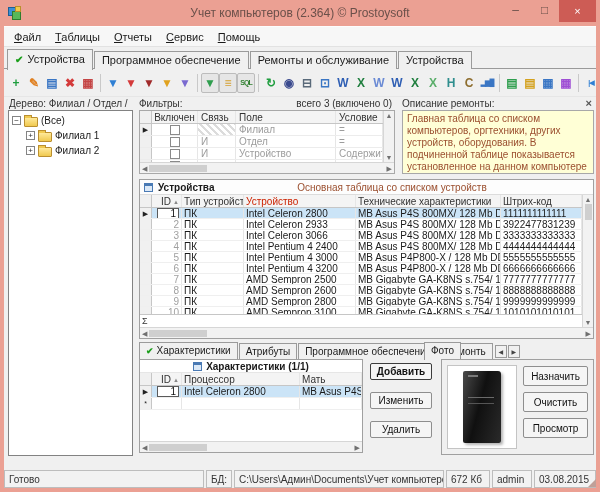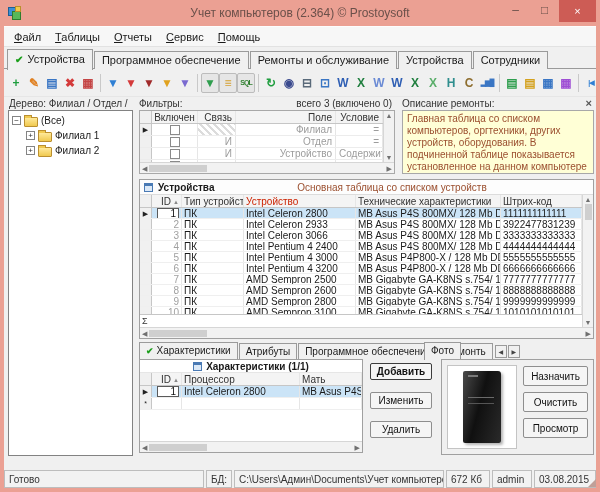--- a/index.html
+++ b/index.html
@@ -52,21 +52,21 @@
   .expander{width:9px;height:9px;border:1px solid #848484;background:#fff;font-size:8px;line-height:7px;text-align:center;color:#333;flex:0 0 9px;}
   .folder{width:14px;height:10px;background:linear-gradient(#ffe99a,#f0c94f);border:1px solid #bb8f2f;border-radius:1px;position:relative;flex:0 0 14px;margin-top:2px;}
   .folder::before{content:"";position:absolute;top:-3px;left:-1px;width:6px;height:2px;background:#f0c94f;border:1px solid #bb8f2f;border-bottom:none;}
   .tree-label{font-size:10px;white-space:nowrap;}
 
   .filters-panel{position:absolute;left:135px;top:13px;width:256px;height:64px;border:1px solid #a8a8a8;background:#fff;display:flex;flex-direction:column;overflow:hidden;}
   .f-main{flex:1;display:flex;min-height:0;}
   .f-grid{flex:1;min-width:0;}
   .f-hdr,.f-row{display:flex;height:12px;align-items:stretch;}
   .f-hdr{height:13px;background:#f4f4f4;border-bottom:1px solid #c6c6c6;}
-  .fcell{border-right:1px solid #e6e6e6;padding:0 3px;overflow:hidden;white-space:nowrap;line-height:12px;font-size:10px;color:#9c9c9c;text-align:right;}
+  .fcell{border-right:1px solid #e6e6e6;padding:0 3px;overflow:hidden;white-space:nowrap;line-height:12px;font-size:10px;color:#9c9c9c;}
   .f-hdr .fcell{color:#333;line-height:13px;}
   .f-row{border-bottom:1px solid #ececec;}
   .fc-marker{width:12px;flex:0 0 12px;background:#f0f0f0;border-right:1px solid #c6c6c6;padding:0;text-align:center;font-size:7px;color:#222;line-height:12px;}
   .fc-enabled{width:46px;flex:0 0 46px;display:flex;align-items:center;justify-content:center;padding:0;}
   .fc-link{width:38px;flex:0 0 38px;}
   .fc-field{width:100px;flex:0 0 100px;}
   .fc-cond{flex:1;min-width:0;}
   .checkbox{width:10px;height:10px;border:1px solid #8a8a8a;background:#fff;display:inline-block;}
   .hatched{background:repeating-linear-gradient(45deg,#fff 0 3px,#dcdcdc 3px 5px);}
 
@@ -178,21 +178,20 @@
         <div class="menu-item"><u>О</u>тчеты</div>
         <div class="menu-item"><u>С</u>ервис</div>
         <div class="menu-item"><u>П</u>омощь</div>
       </div>
 
     <div class="tabbar" id="main-tabs">
         <div class="tab active"><span class="check">✔</span><span>Устройства</span></div>
         <div class="tab"><span>Программное обеспечение</span></div>
         <div class="tab"><span>Ремонты и обслуживание</span></div>
         <div class="tab"><span>Устройства</span></div>
-        <div class="tab"><span>Сотрудники</span></div>
       </div>
 
     <div class="toolbar" id="toolbar">
         <span class="tbtn" style="color: rgb(31, 158, 63);">+</span>
         <span class="tbtn" style="color: rgb(224, 127, 31);">✎</span>
         <span class="tbtn" style="color: rgb(58, 118, 196);">▤</span>
         <span class="tbtn" style="color: rgb(212, 58, 58);">✖</span>
         <span class="tbtn" style="color: rgb(196, 69, 69);">▦</span>
         <span class="tb-sep"></span>
         <span class="tbtn" style="color: rgb(47, 127, 212);">▼</span>

